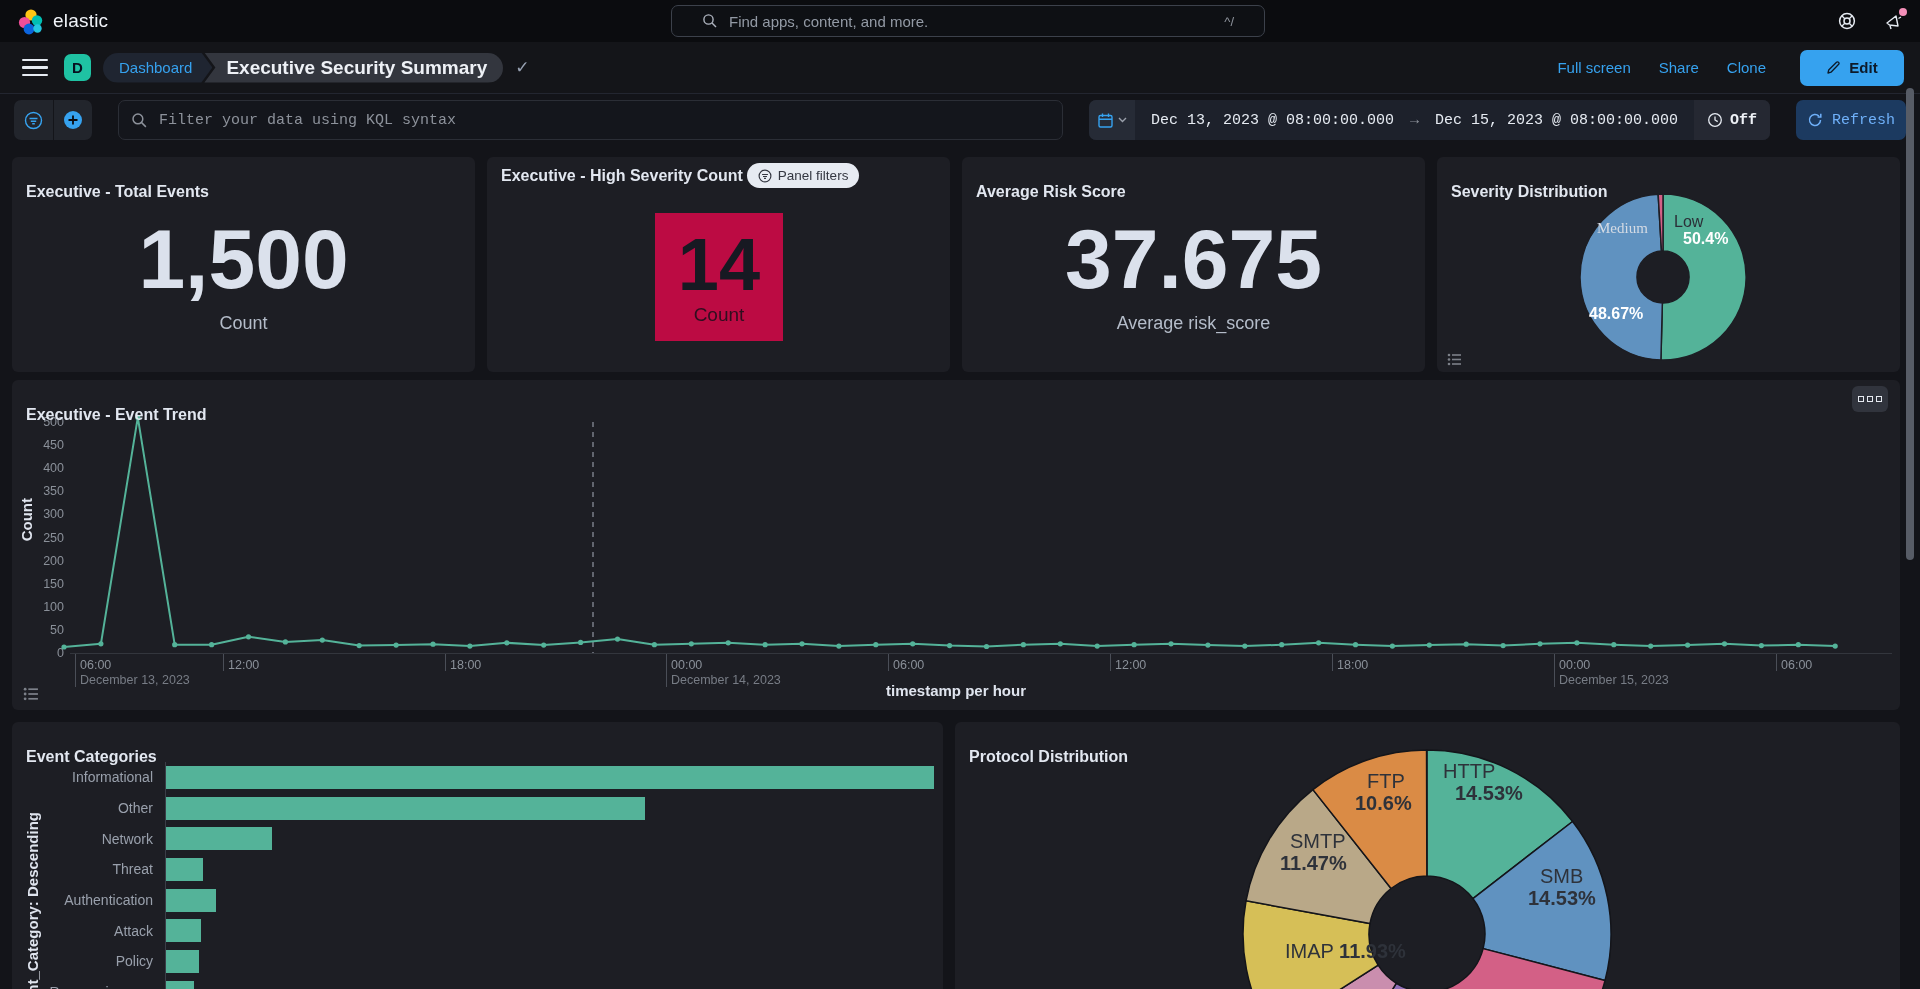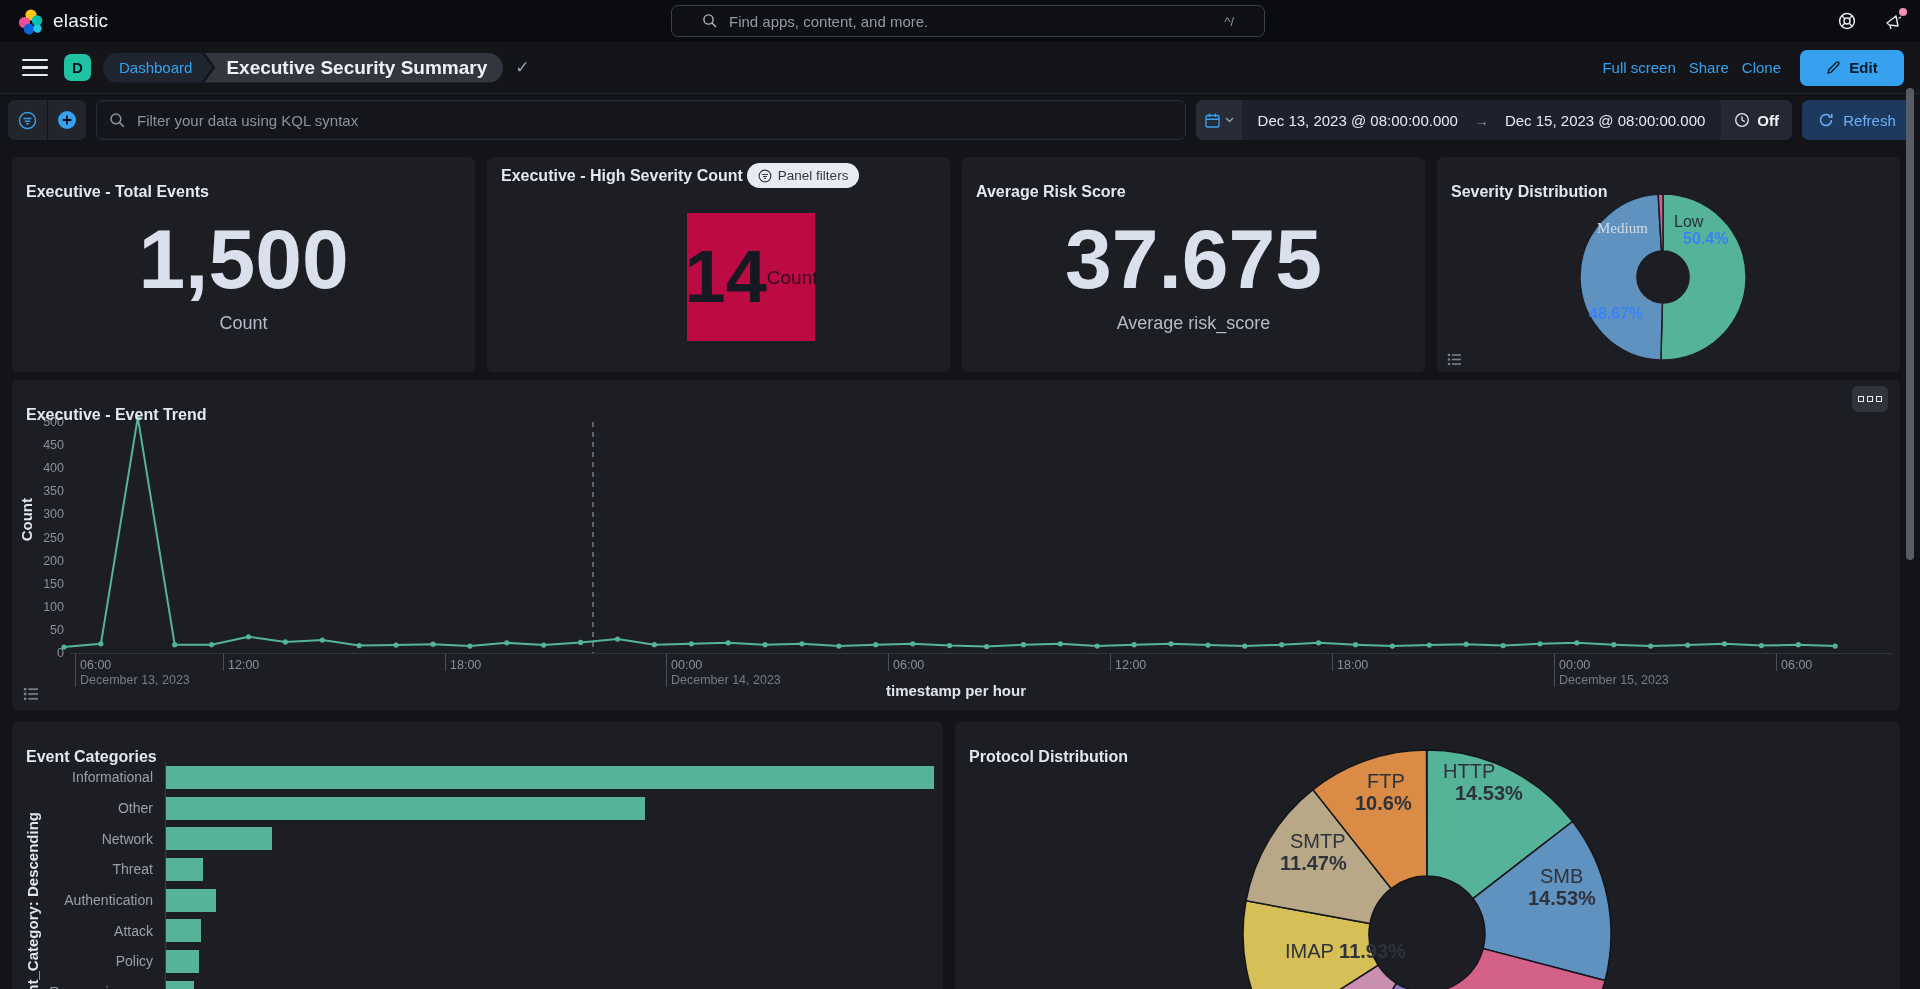--- a/index.html
+++ b/index.html
@@ -18,25 +18,25 @@
   .notif-dot{position:absolute;top:-2px;right:-3px;width:8px;height:8px;border-radius:50%;background:#f48fb8;}
   
   .header-row{position:absolute;left:0;top:42px;width:100%;height:52px;background:#141519;border-bottom:1px solid #232630;display:flex;align-items:center;padding:0 16px;box-sizing:border-box;}
   .hamburger{width:26px;height:18px;display:flex;flex-direction:column;justify-content:space-between;cursor:pointer;margin:0 10px 0 6px;}
   .hamburger div{height:2.4px;background:#e6ebf2;border-radius:1px;}
   .space-badge{width:27px;height:27px;border-radius:7px;background:#1fc2a3;color:#07101f;font-weight:700;font-size:15px;display:flex;align-items:center;justify-content:center;margin:0 12px 0 6px;cursor:pointer;}
   .crumbs{display:flex;align-items:center;}
   .crumb-a{height:30px;display:flex;align-items:center;background:#1f2531;color:#36a2ef;font-size:15px;padding:0 20px 0 16px;border-radius:15px 0 0 15px;clip-path:polygon(0 0,calc(100% - 11px) 0,100% 50%,calc(100% - 11px) 100%,0 100%);cursor:pointer;}
   .crumb-b{height:30px;display:flex;align-items:center;background:#33363e;color:#eef1f6;font-weight:700;font-size:19px;padding:0 16px 0 22px;margin-left:-8px;border-radius:0 15px 15px 0;clip-path:polygon(0 0,100% 0,100% 100%,0 100%,11px 50%);cursor:pointer;}
   .crumb-check{color:#98a2b3;font-size:17px;margin-left:12px;}
-  .header-actions{margin-left:auto;display:flex;align-items:center;gap:13px;}
+  .header-actions{margin-left:auto;display:flex;align-items:center;gap:28px;}
   .hlink{color:#36a2ef;font-size:15px;cursor:pointer;}
   .edit-btn{height:36px;min-width:104px;background:#36a2ef;border:none;border-radius:7px;color:#0d1a29;font-weight:700;font-size:15px;display:flex;align-items:center;justify-content:center;gap:8px;cursor:pointer;margin-left:6px;font-family:inherit;}
   
-  .filter-row{position:absolute;left:0;top:94px;width:100%;height:52px;display:flex;align-items:center;padding:0 8px;box-sizing:border-box;gap:10px;}
+  .filter-row{position:absolute;left:0;top:94px;width:100%;height:52px;display:flex;align-items:center;padding:0 14px;box-sizing:border-box;gap:26px;font-family:Liberation Mono, monospace;}
   .filter-group{height:40px;width:78px;background:#22252c;border-radius:7px;display:flex;overflow:hidden;flex:none;}
   .fg-cell{width:39px;display:flex;align-items:center;justify-content:center;cursor:pointer;}
   .fg-cell + .fg-cell{border-left:1px solid #14151a;}
   .kql{height:40px;flex:1;background:#14161c;border:1px solid #2b2e36;border-radius:7px;display:flex;align-items:center;gap:9px;padding:0 12px;box-sizing:border-box;}
   .kql input{flex:1;background:transparent;border:none;outline:none;color:#e6ebf2;font-size:15px;font-family:inherit;}
   .kql input::placeholder{color:#8d929b;}
   .date-group{height:40px;background:#1d212b;border-radius:7px;display:flex;align-items:center;flex:none;overflow:hidden;}
   .cal-btn{width:46px;height:40px;background:#262b36;display:flex;align-items:center;justify-content:center;gap:4px;cursor:pointer;}
   .date-text{color:#e6ebf2;font-size:15px;padding:0 16px;white-space:nowrap;cursor:pointer;}
   .date-arrow{color:#8d929b;font-size:15px;}
@@ -44,28 +44,28 @@
   .refresh-btn{height:40px;min-width:110px;background:#1c3a60;border:none;border-radius:7px;color:#6fb0f9;font-size:15px;display:flex;align-items:center;justify-content:center;gap:9px;cursor:pointer;flex:none;font-family:inherit;}
   
   .panel{position:absolute;background:#1d1e24;border-radius:6px;overflow:hidden;}
   .panel-title{position:absolute;top:10px;left:14px;font-size:16px;font-weight:700;color:#e2e7f0;z-index:3;white-space:nowrap;}
   .title-row{position:absolute;top:6px;left:14px;display:flex;align-items:center;gap:4px;z-index:3;}
   .title-row .panel-title{position:static;}
   .badge{height:25px;border-radius:13px;background:#e7ebf2;color:#343741;font-size:13.5px;display:flex;align-items:center;gap:6px;padding:0 11px;}
   .metric-wrap{position:absolute;inset:0;display:flex;flex-direction:column;align-items:center;justify-content:center;padding-top:22px;}
   .metric-value{font-size:84px;font-weight:700;color:#dbe1ec;line-height:1;}
   .metric-caption{font-size:18px;color:#b4bcc9;margin-top:12px;}
-  .risk-box{position:absolute;left:168px;top:56px;width:128px;height:128px;display:flex;flex-direction:row;align-items:center;justify-content:center;margin-left:32px;}
+  .risk-box{position:absolute;left:168px;top:56px;width:128px;height:128px;display:flex;flex-direction:column;align-items:center;justify-content:center;}
   .risk-value{font-size:74px;font-weight:700;color:#171922;line-height:1;}
   .risk-caption{font-size:19px;color:rgba(13,15,22,.8);margin-top:2px;}
   .pie-label{position:absolute;font-size:20px;color:#2e323a;z-index:2;white-space:nowrap;}
   .pie-label b{font-weight:700;}
   .sev-label-light{position:absolute;font-size:15px;color:#d5dbe4;z-index:2;}
   .sev-label-dark{position:absolute;font-size:15px;color:#2b2f37;z-index:2;}
-  .sev-pct{position:absolute;font-size:16px;font-weight:700;color:#3b82f6;z-index:2;}
+  .sev-pct{position:absolute;font-size:16px;font-weight:700;color:#ffffff;z-index:2;}
   .legend-toggle{position:absolute;z-index:3;cursor:pointer;opacity:.85;}
   .options-btn{position:absolute;top:6px;right:12px;width:36px;height:26px;background:#31343d;border-radius:6px;display:flex;align-items:center;justify-content:center;gap:3px;cursor:pointer;z-index:4;}
   .options-btn i{display:block;width:6px;height:6px;border:1.6px solid #e6eaf1;box-sizing:border-box;}
   .vlabel{position:absolute;writing-mode:vertical-rl;transform:rotate(180deg);font-weight:700;font-size:15px;color:#dfe4ee;z-index:3;}
   .axis-title{position:absolute;left:0;right:0;text-align:center;font-weight:700;font-size:15px;color:#dfe4ee;}
   
   .cat-rows{position:absolute;left:0;top:40px;right:10px;}
   .cat-row{height:30.7px;display:flex;align-items:center;}
   .cat-label{width:141px;text-align:right;padding-right:12px;color:#99a0ac;font-size:14px;flex:none;}
   .cat-bar-zone{flex:1;border-left:1px solid #3a3e47;height:100%;display:flex;align-items:center;}

